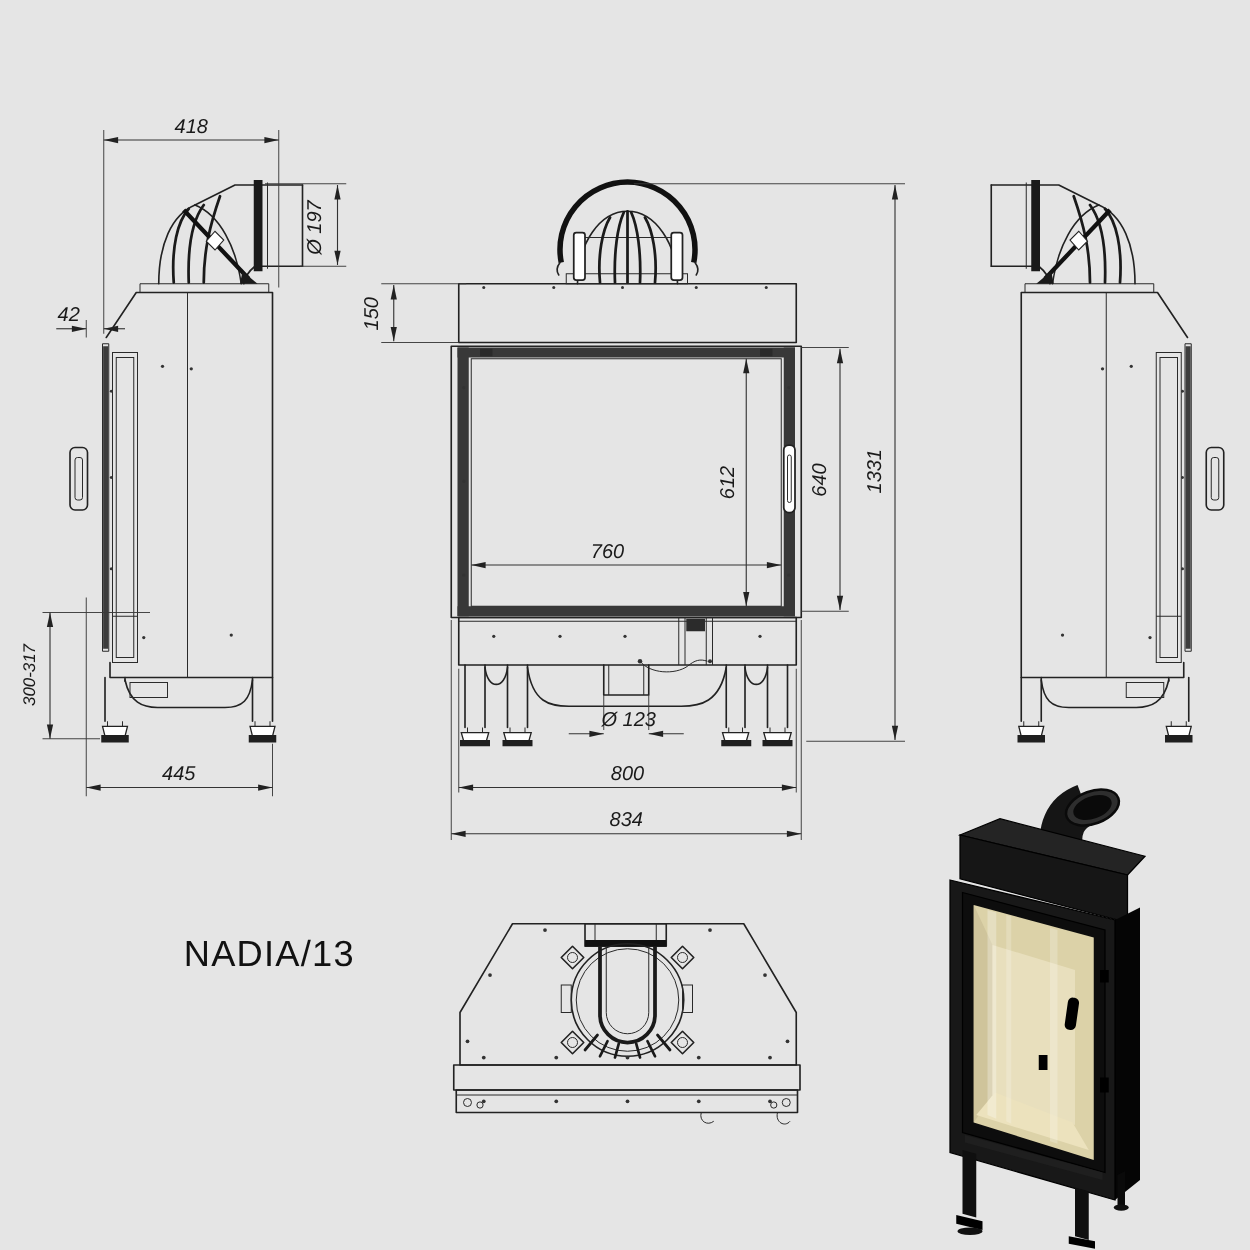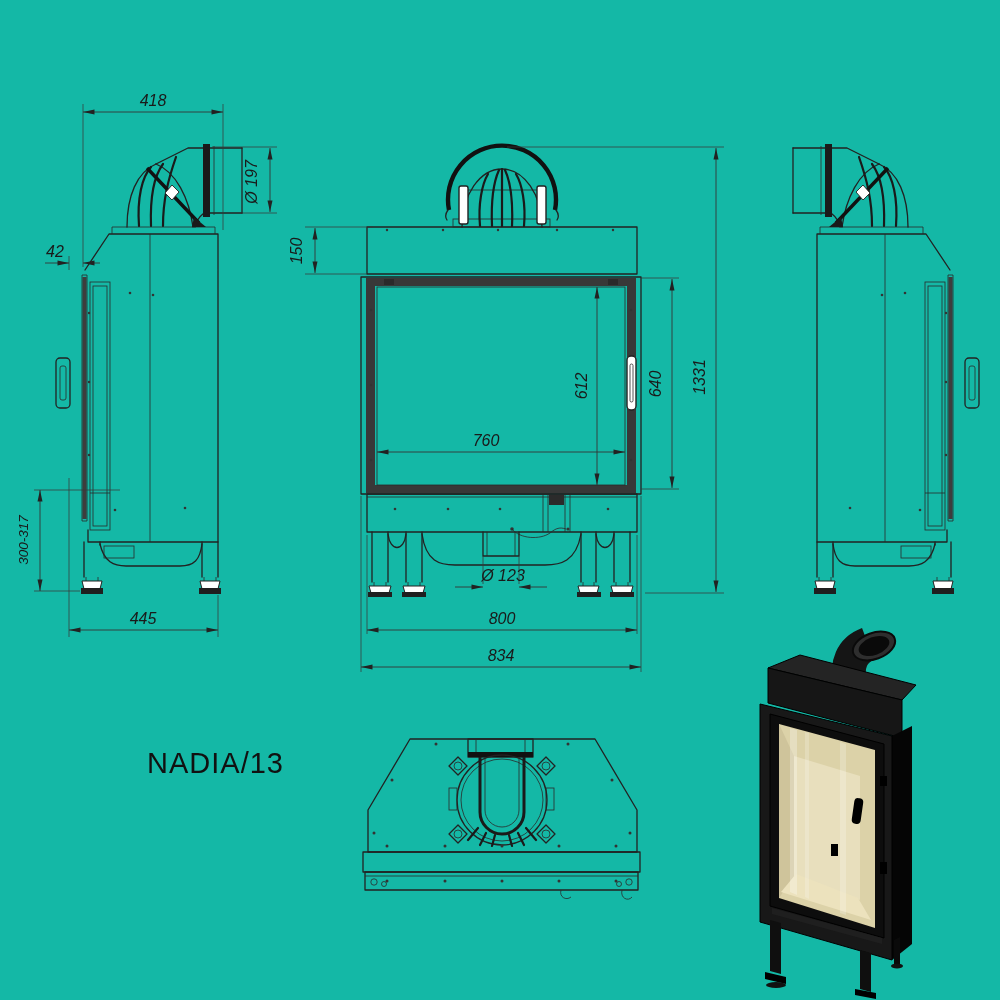--- a/index.html
+++ b/index.html
@@ -1,16 +1,16 @@
 <!DOCTYPE html>
 <html><head>
 <meta charset="utf-8">
 <style>
   html,body{margin:0;padding:0;background:#fff;}
-  .sheet{position:relative;width:1000px;height:1000px;background:#14b8a6;overflow:hidden;
+  .sheet{position:relative;width:1000px;height:1000px;background:#e5e5e5;overflow:hidden;
          font-family:"Liberation Sans", sans-serif;text-align:center;}
   svg{position:absolute;left:0;top:0;}
   .ln{stroke:#222;fill:none;stroke-width:1.3;stroke-linejoin:round;stroke-linecap:round;}
   .tn{stroke:#2a2a2a;fill:none;stroke-width:0.8;}
   .rib{stroke:#1a1a1a;fill:none;stroke-width:2.2;stroke-linecap:round;}
   .dim2{stroke:#333;fill:none;stroke-width:0.9;marker-start:url(#arrS);marker-end:url(#arrE);}
   .dim1{stroke:#333;fill:none;stroke-width:0.9;marker-end:url(#arrE);}
   .ext{stroke:#3a3a3a;fill:none;stroke-width:0.75;}
   .dk{fill:#333;stroke:none;}
   text.d{font-family:"Liberation Sans",sans-serif;font-style:italic;font-size:16px;fill:#1a1a1a;text-anchor:middle;}

